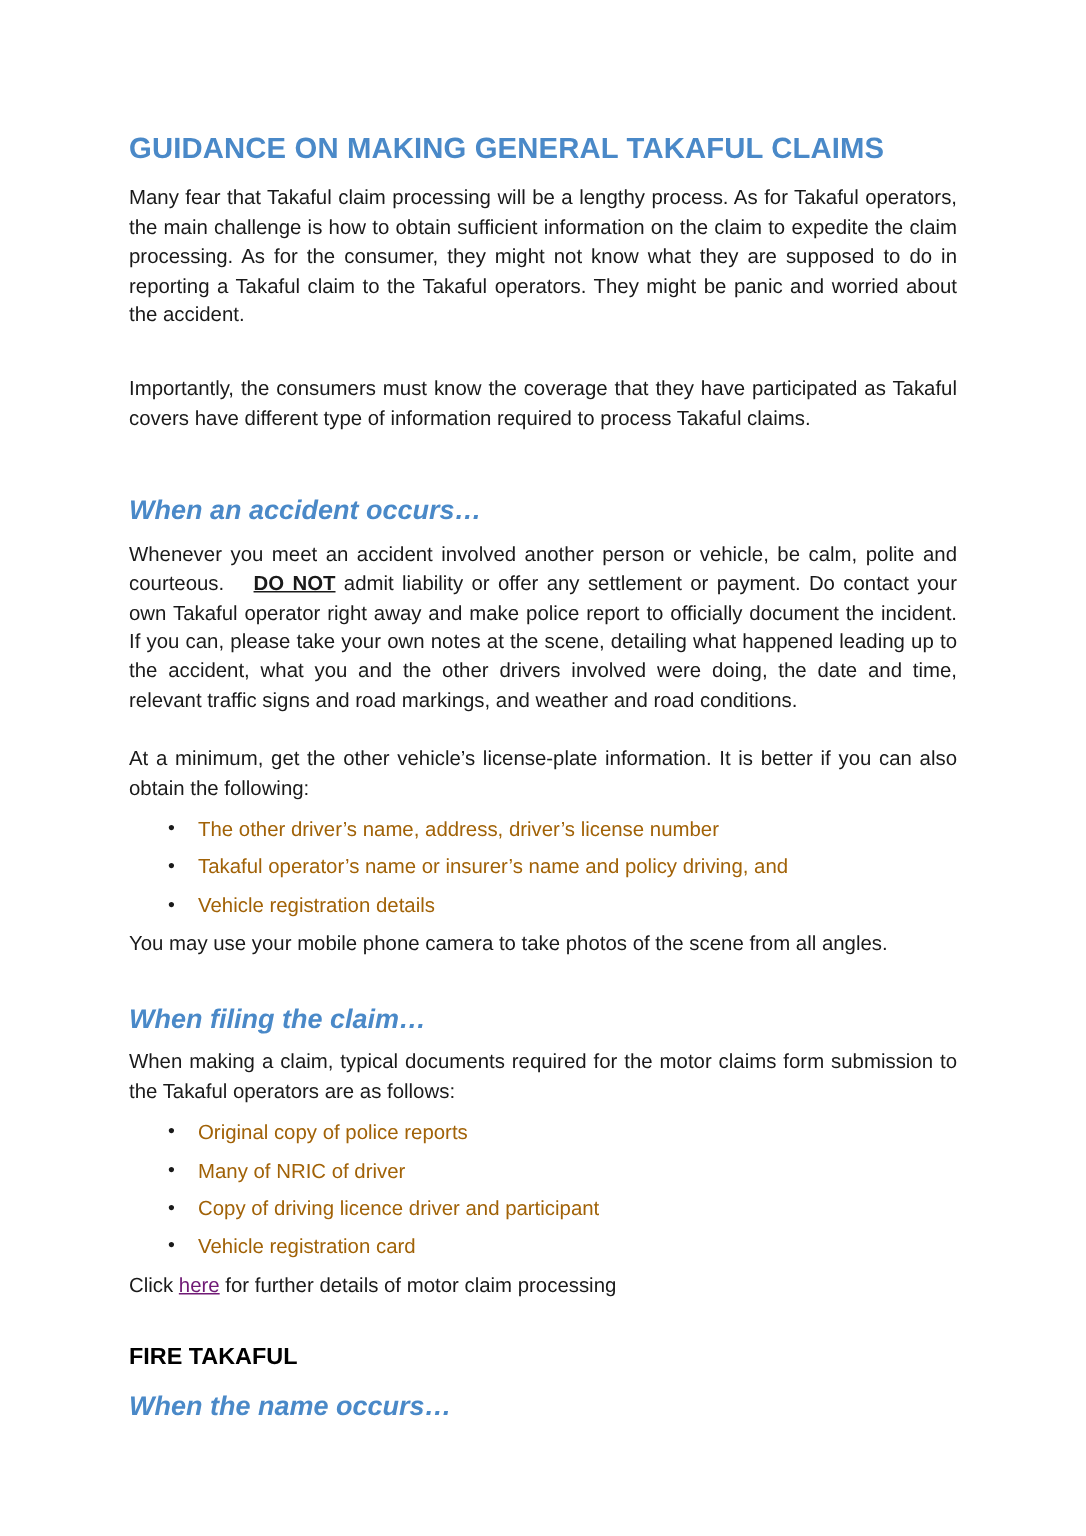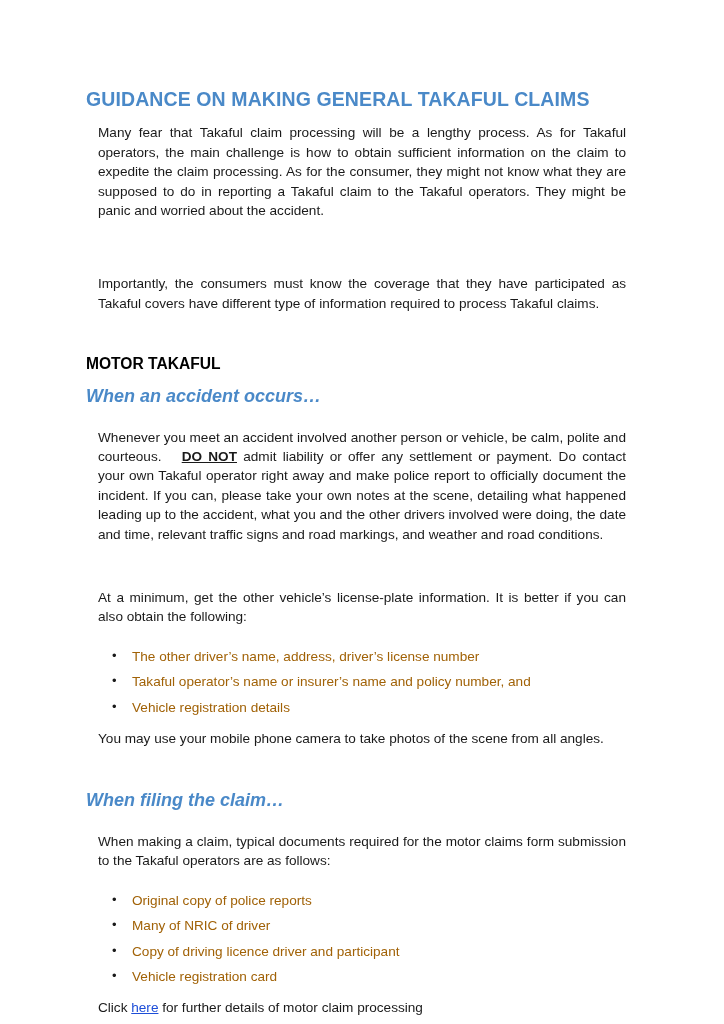--- a/index.html
+++ b/index.html
@@ -29,21 +29,21 @@
     color: #4a89c8;
     letter-spacing: 0.1px;
     margin: 0 0 11px 0;
     line-height: 1.2;
   }
   p.body-text {
     font-family: "Liberation Sans", sans-serif;
     font-size: 13.6px;
     line-height: 19.4px;
     text-align: justify;
-    margin: 12px;
+    margin: 0;
     color: #1a1a1a;
   }
   .gap-lg { height: 30px; }
   .gap-md { height: 20px; }
   .gap-sm { height: 12px; }
   .gap-xs { height: 8px; }
   h2.section-heading {
     font-family: "Liberation Sans", sans-serif;
     font-size: 15.6px;
     font-weight: bold;
@@ -81,59 +81,58 @@
     top: -1px;
     font-size: 13px;
     color: #1a1a1a;
   }
   .strong-underline {
     font-weight: bold;
     text-decoration: underline;
     padding-left: 14px;
   }
   a.inline-link {
-    color: #1d4ed8;
+    color: #701a75;
     text-decoration: underline;
   }
   .nowrap-space { white-space: pre; }
 </style>
 </head>
 <body>
 
 <div class="page">
 
   <h1 class="doc-title">GUIDANCE ON MAKING GENERAL TAKAFUL CLAIMS</h1>
 
   <p class="body-text">Many fear that Takaful claim processing will be a lengthy process. As for Takaful operators, the main challenge is how to obtain sufficient information on the claim to expedite the claim processing. As for the consumer, they might not know what they are supposed to do in reporting a Takaful claim to the Takaful operators. They might be panic and worried about the accident.</p>
 
   <div class="gap-lg"></div>
 
   <p class="body-text">Importantly, the consumers must know the coverage that they have participated as Takaful covers have different type of information required to process Takaful claims.</p>
 
   <div class="gap-lg"></div>
 
-  <h2 class="section-heading">MOTOR TAKAFUL</h2>
 
   <div class="gap-sm"></div>
 
   <h3 class="sub-heading">When an accident occurs…</h3>
 
   <div class="gap-xs"></div>
 
   <p class="body-text"><span>Whenever you meet an accident involved another person or vehicle, be calm, polite and courteous.</span><span class="nowrap-space"> </span><span class="strong-underline">DO NOT</span><span class="nowrap-space"> </span><span>admit liability or offer any settlement or payment.  Do contact your own Takaful operator right away and make police report to officially document the incident. If you can, please take your own notes at the scene, detailing what happened leading up to the accident, what you and the other drivers involved were doing, the date and time, relevant traffic signs and road markings, and weather and road conditions.</span></p>
 
   <div class="gap-md"></div>
 
   <p class="body-text">At a minimum, get the other vehicle’s license-plate information. It is better if you can also obtain the following:</p>
 
   <div class="gap-xs"></div>
 
   <ul class="bullets">
     <li>The other driver’s name, address, driver’s license number</li>
-    <li>Takaful operator’s name or insurer’s name and policy number, and</li>
+    <li>Takaful operator’s name or insurer’s name and policy driving, and</li>
     <li>Vehicle registration details</li>
   </ul>
 
   <p class="body-text">You may use your mobile phone camera to take photos of the scene from all angles.</p>
 
   <div class="gap-lg"></div>
 
   <h3 class="sub-heading">When filing the claim…</h3>
 
   <div class="gap-xs"></div>

